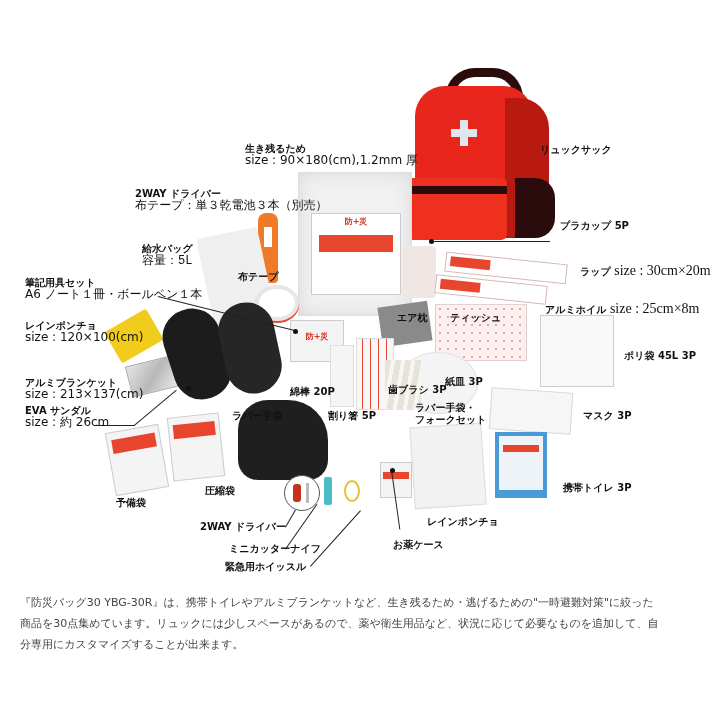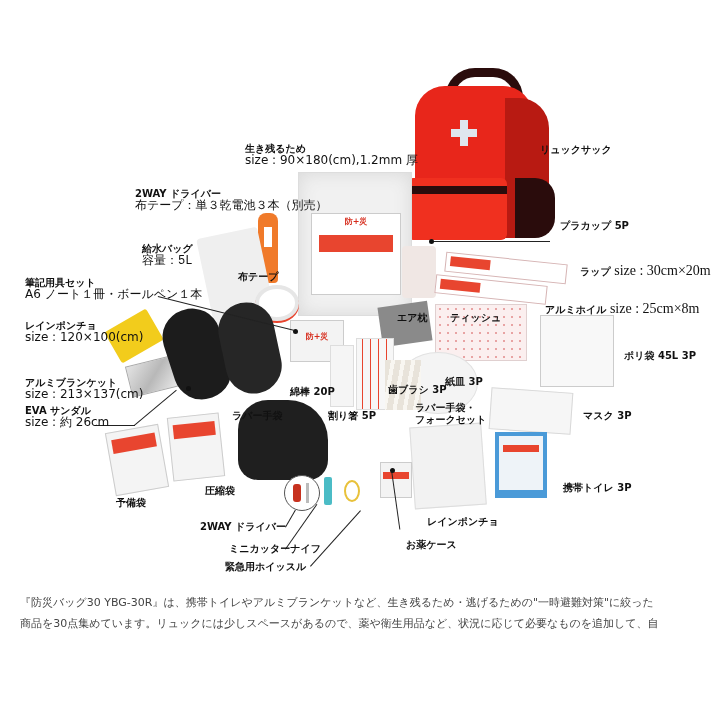--- a/index.html
+++ b/index.html
@@ -175,20 +175,21 @@
     <span>ラバー手袋・</span><br>
     <span>フォークセット</span>
   </div>
   <div class="lbl" style="left:583px;top:410px;">マスク 3P</div>
   <div class="lbl" style="left:563px;top:482px;">携帯トイレ 3P</div>
   <div class="lbl" style="left:116px;top:497px;">予備袋</div>
   <div class="lbl" style="left:205px;top:485px;">圧縮袋</div>
   <div class="lbl" style="left:427px;top:516px;">レインポンチョ</div>
   <div class="lbl" style="left:200px;top:521px;">2WAY ドライバー</div>
   <div class="lbl" style="left:195px;top:543px;margin-left:34px;">ミニカッターナイフ</div>
-  <div class="lbl" style="left:406px;top:539px;">お薬ケース</div>
+  <div class="lbl" style="left:393px;top:539px;">お薬ケース</div>
   <div class="lbl" style="left:225px;top:561px;">緊急用ホイッスル</div>
 </div>
 
 <div class="caption">
   <div>『防災バッグ30 YBG-30R』は、携帯トイレやアルミブランケットなど、生き残るため・逃げるための"一時避難対策"に絞った</div>
   <div>商品を30点集めています。リュックには少しスペースがあるので、薬や衛生用品など、状況に応じて必要なものを追加して、自</div>
+  <div>分専用にカスタマイズすることが出来ます。</div>
 </div>
 
 </body></html>

